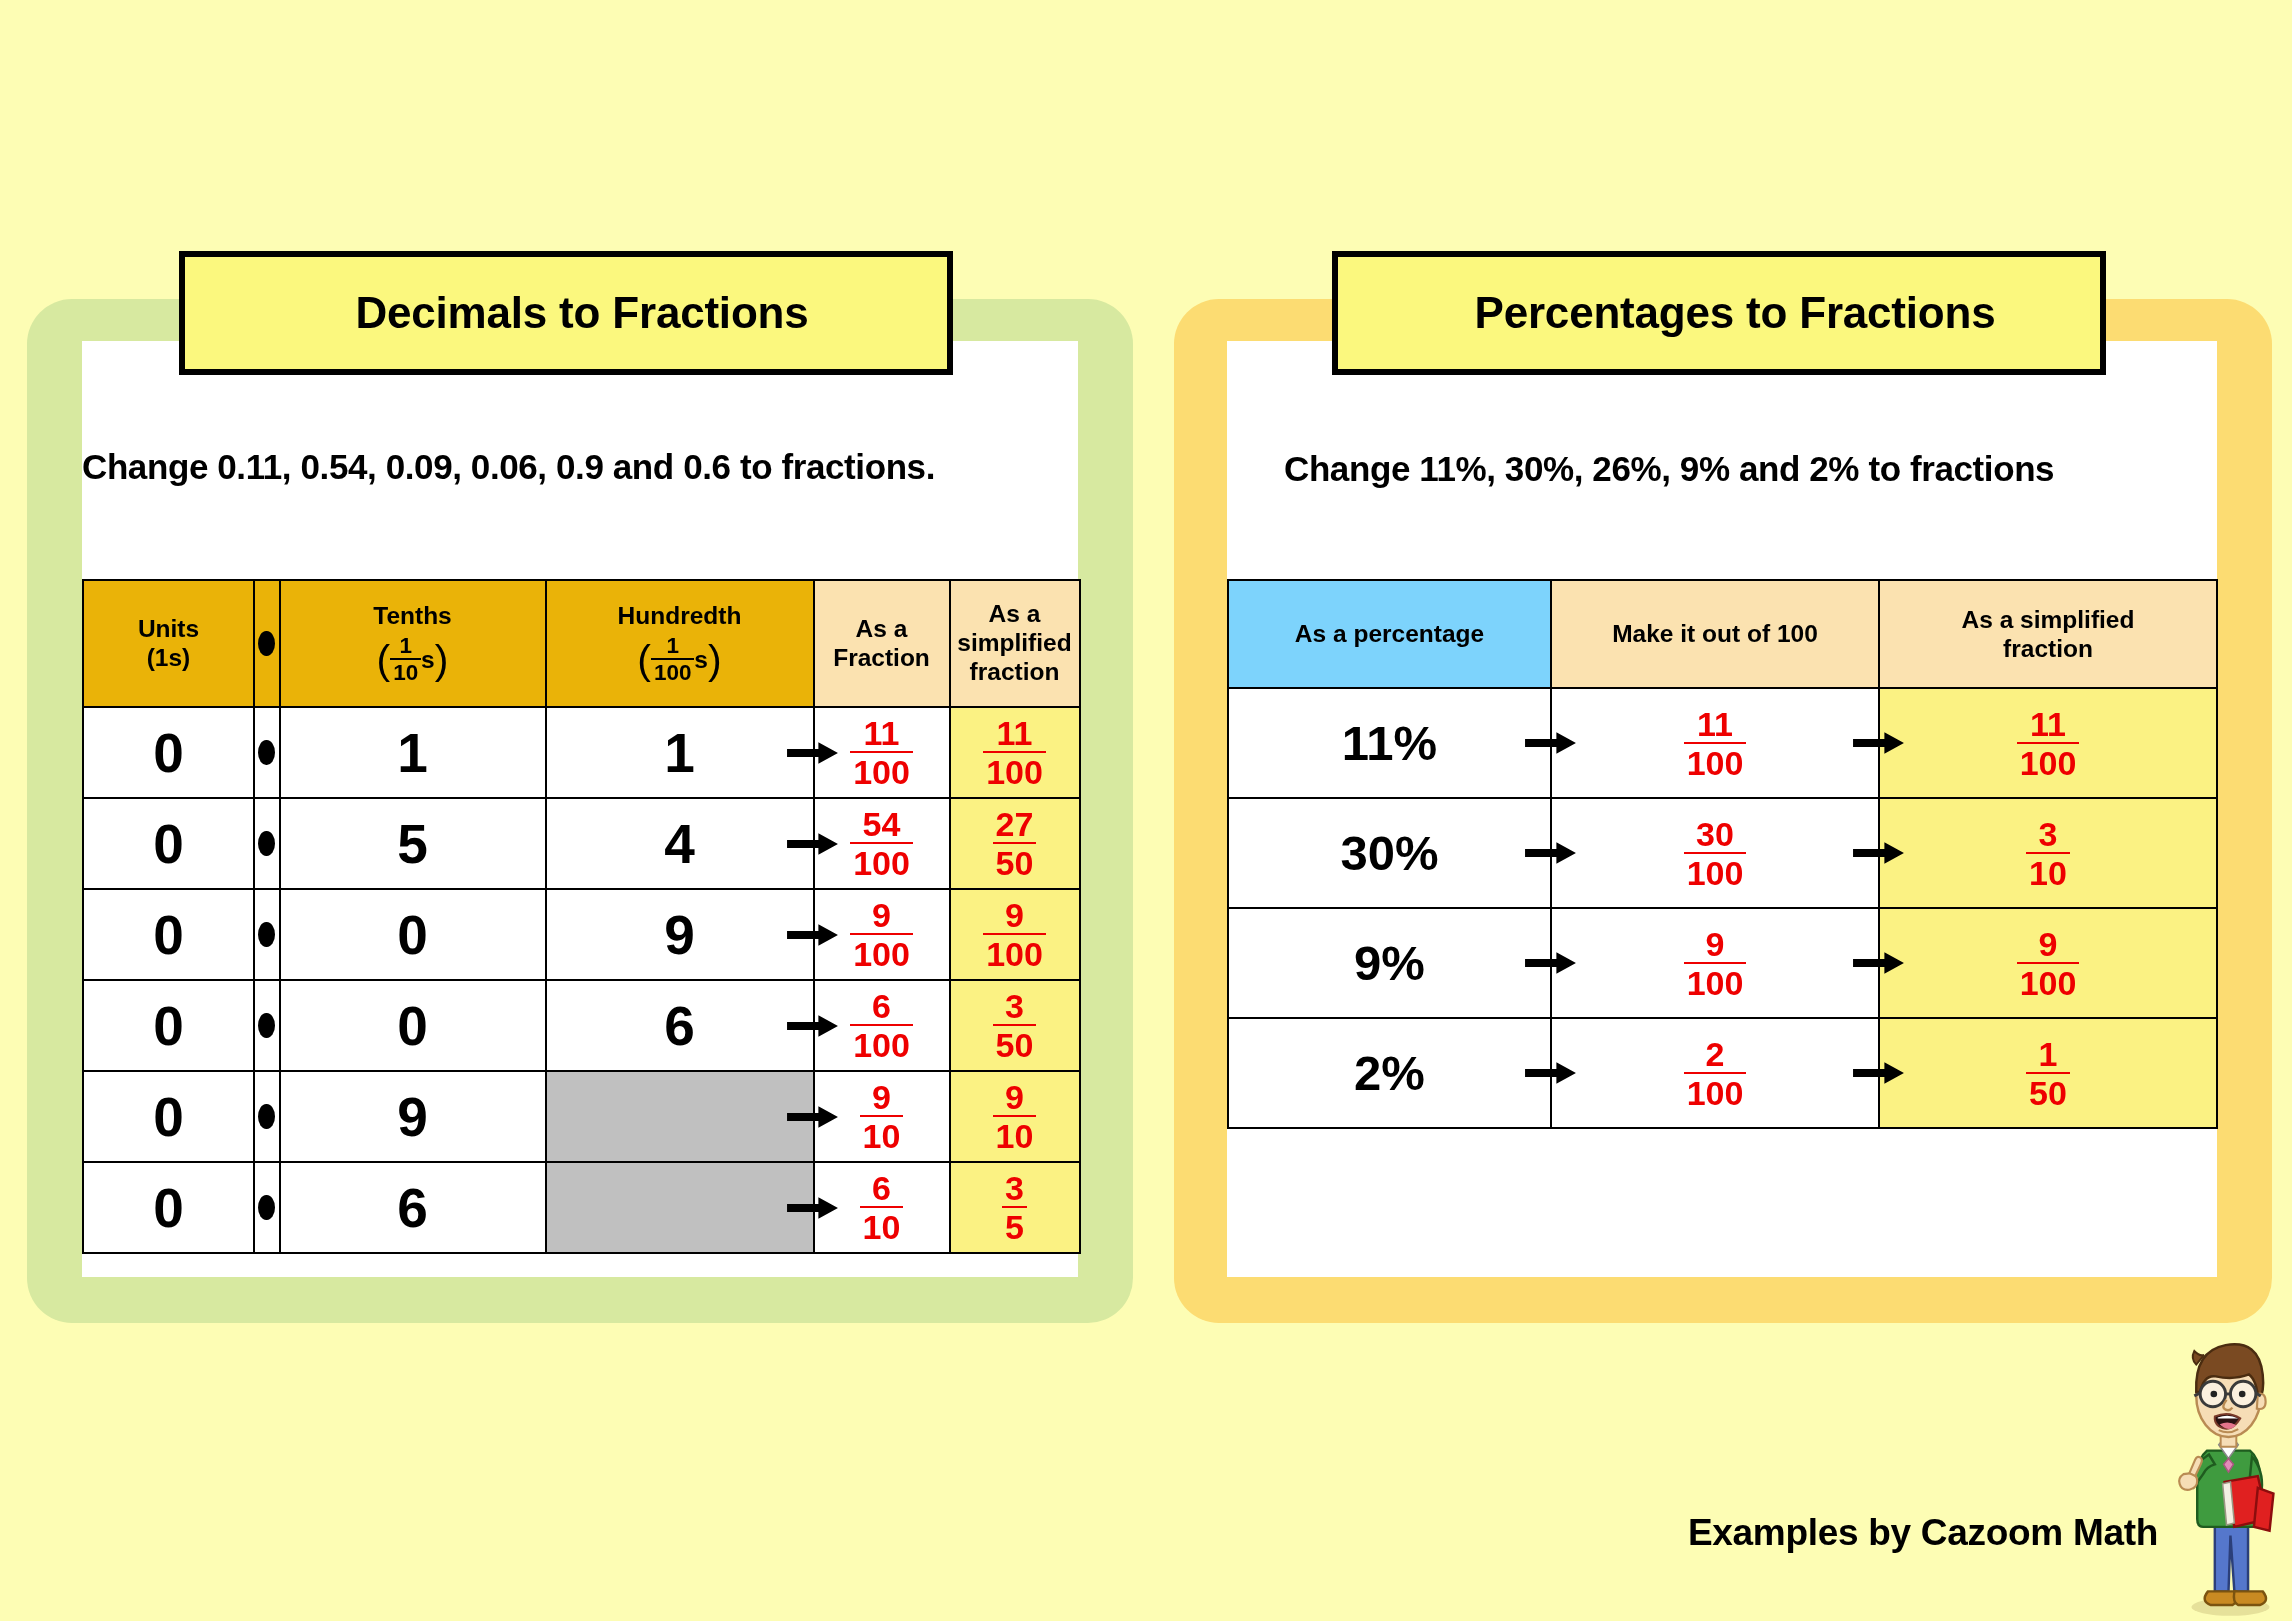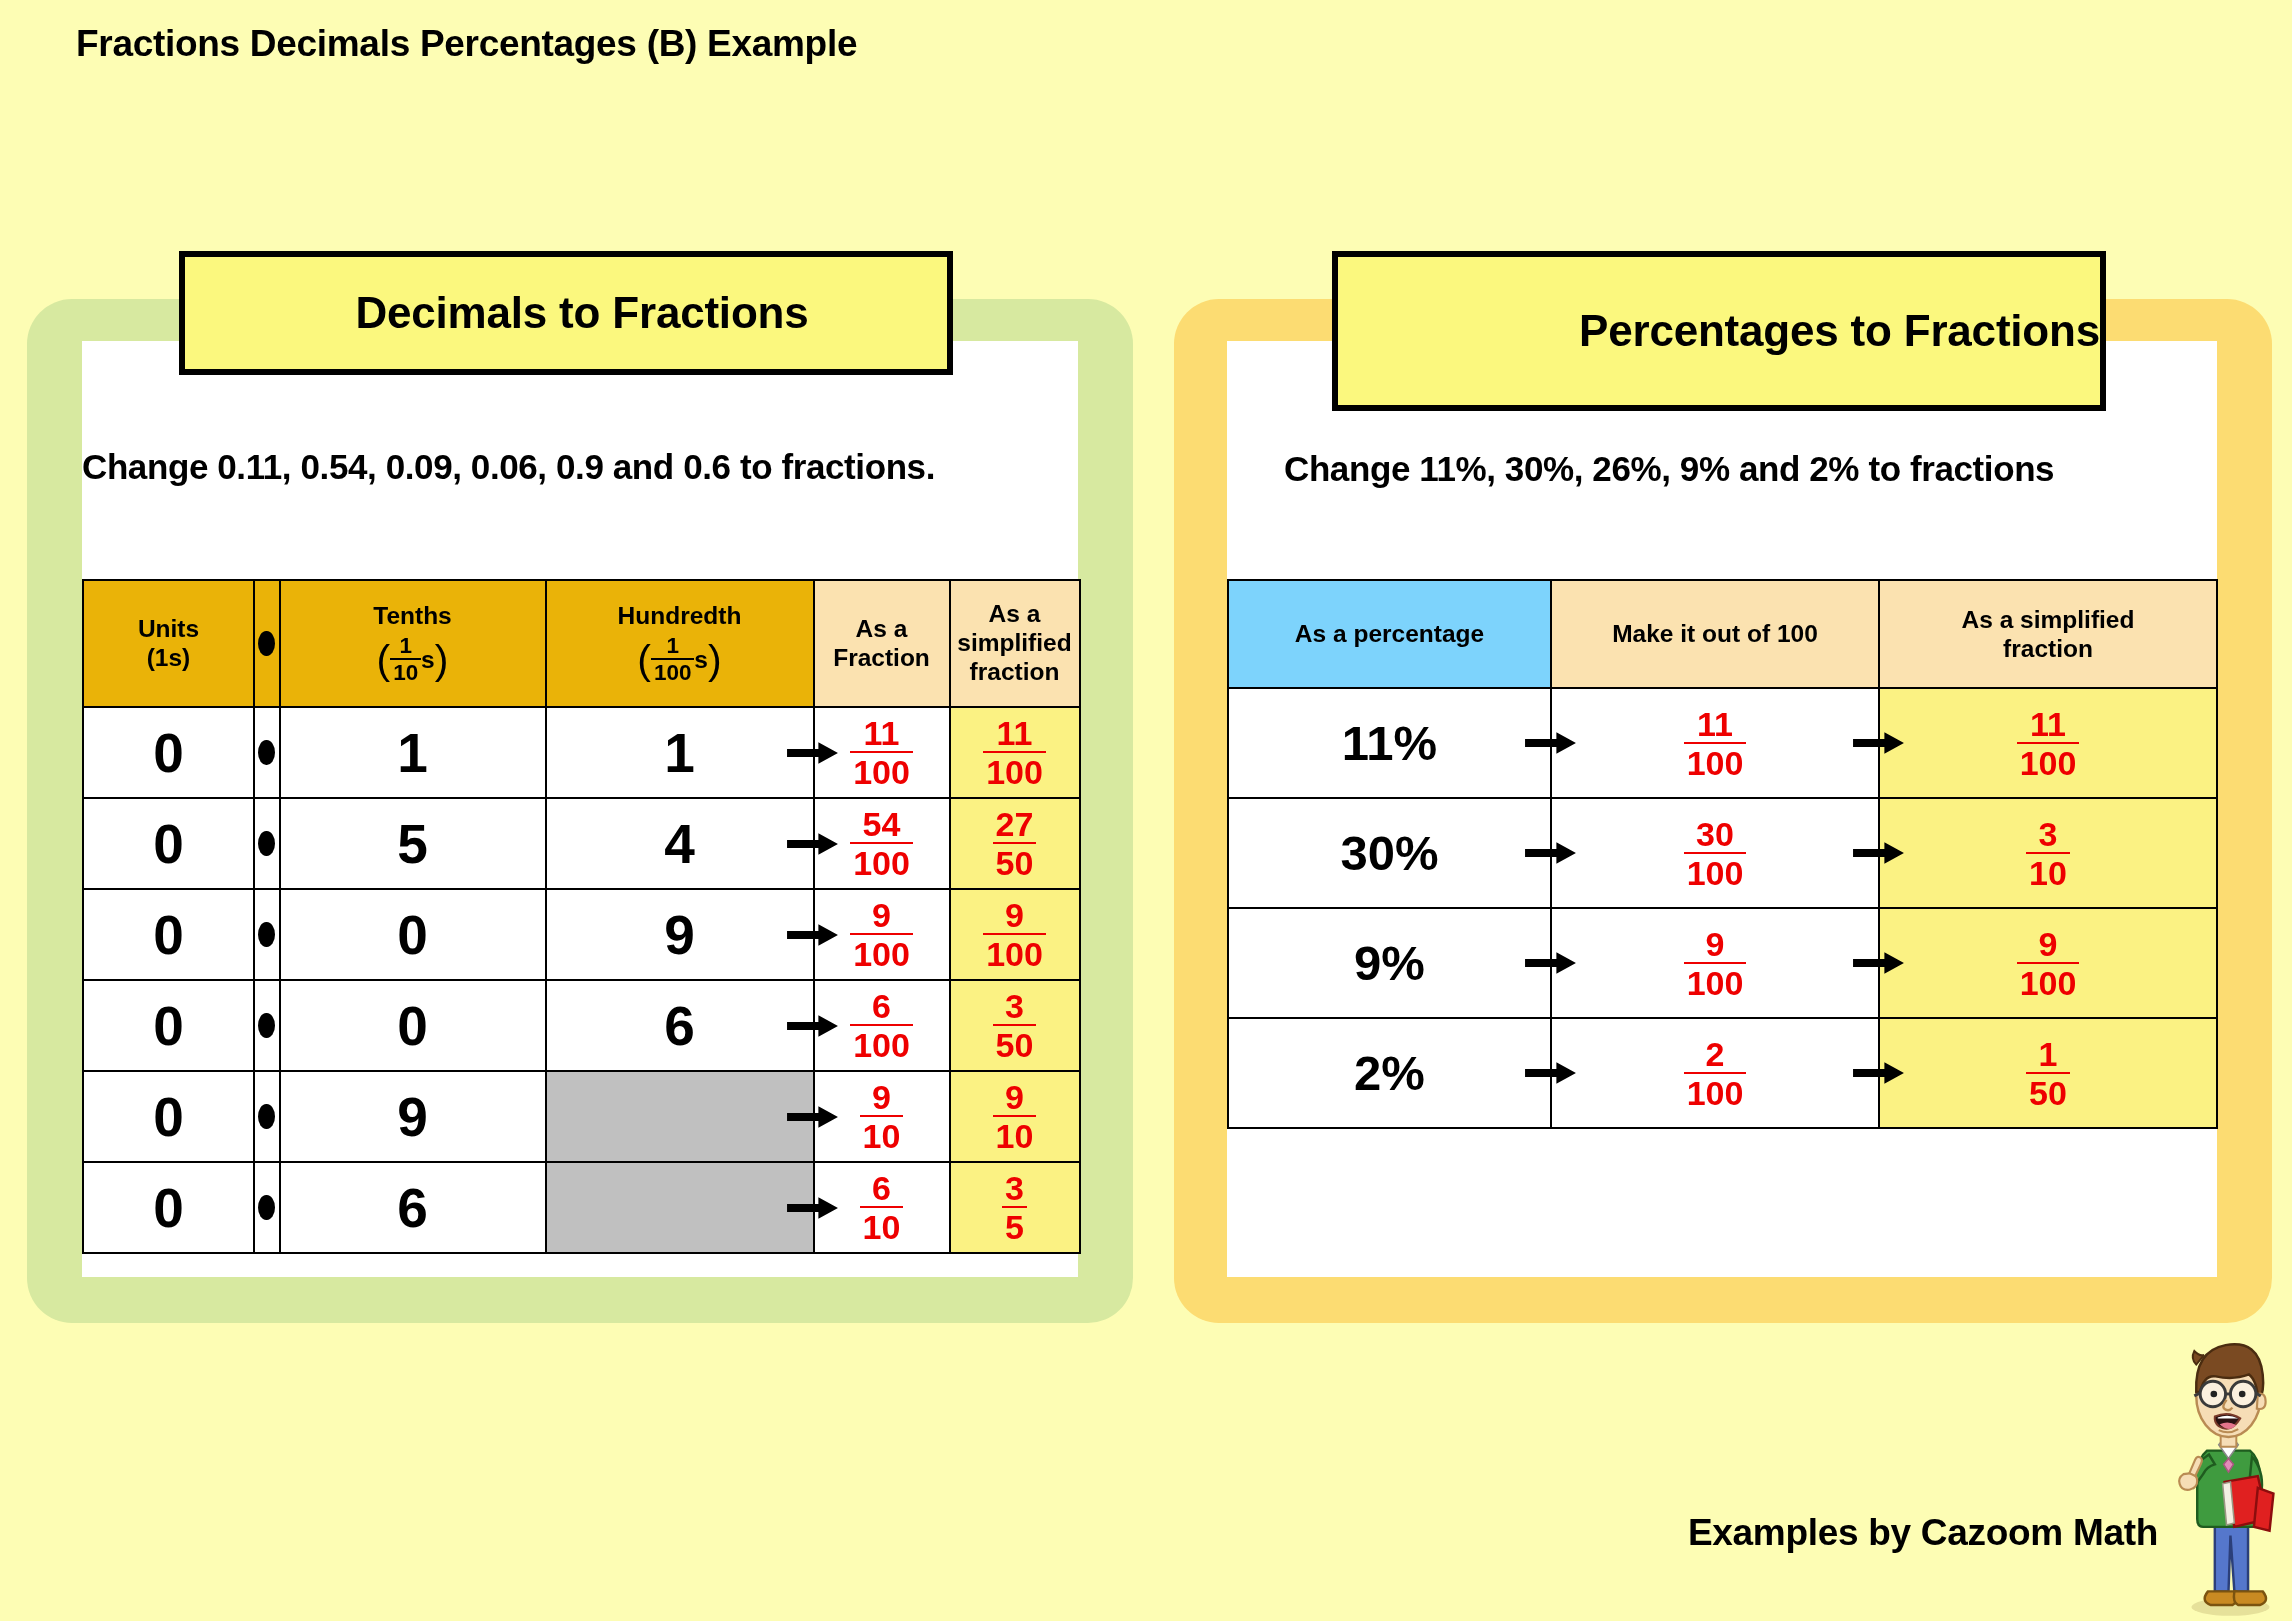--- a/index.html
+++ b/index.html
@@ -94,22 +94,21 @@
   #plaque-left {
     left: 179px;
     top: 251px;
     width: 774px;
     height: 124px;
   }
   #plaque-right {
     left: 1332px;
     top: 251px;
     width: 774px;
-    height: 160px;
-    justify-content: flex-end;
+    height: 124px;
   }
   .plaque-text {
     font-size: 44px;
     font-weight: bold;
     color: #000;
     letter-spacing: -0.2px;
   }
 
   
   .instruction {
@@ -318,21 +317,20 @@
     left: 2164px;
     top: 1335px;
     width: 129px;
     height: 286px;
   }
 </style>
 </head>
 <body>
 
 <div id="header">
-  <div id="header-title">Fractions Decimals Percentages (B) Example</div>
 </div>
 
 <div id="panel-left-frame" class="panel-frame"></div>
 <div id="panel-left-body" class="panel-body"></div>
 
 <div id="panel-right-frame" class="panel-frame"></div>
 <div id="panel-right-body" class="panel-body"></div>
 
 <div id="plaque-left" class="plaque">
   <span class="plaque-text">Decimals to Fractions</span>

